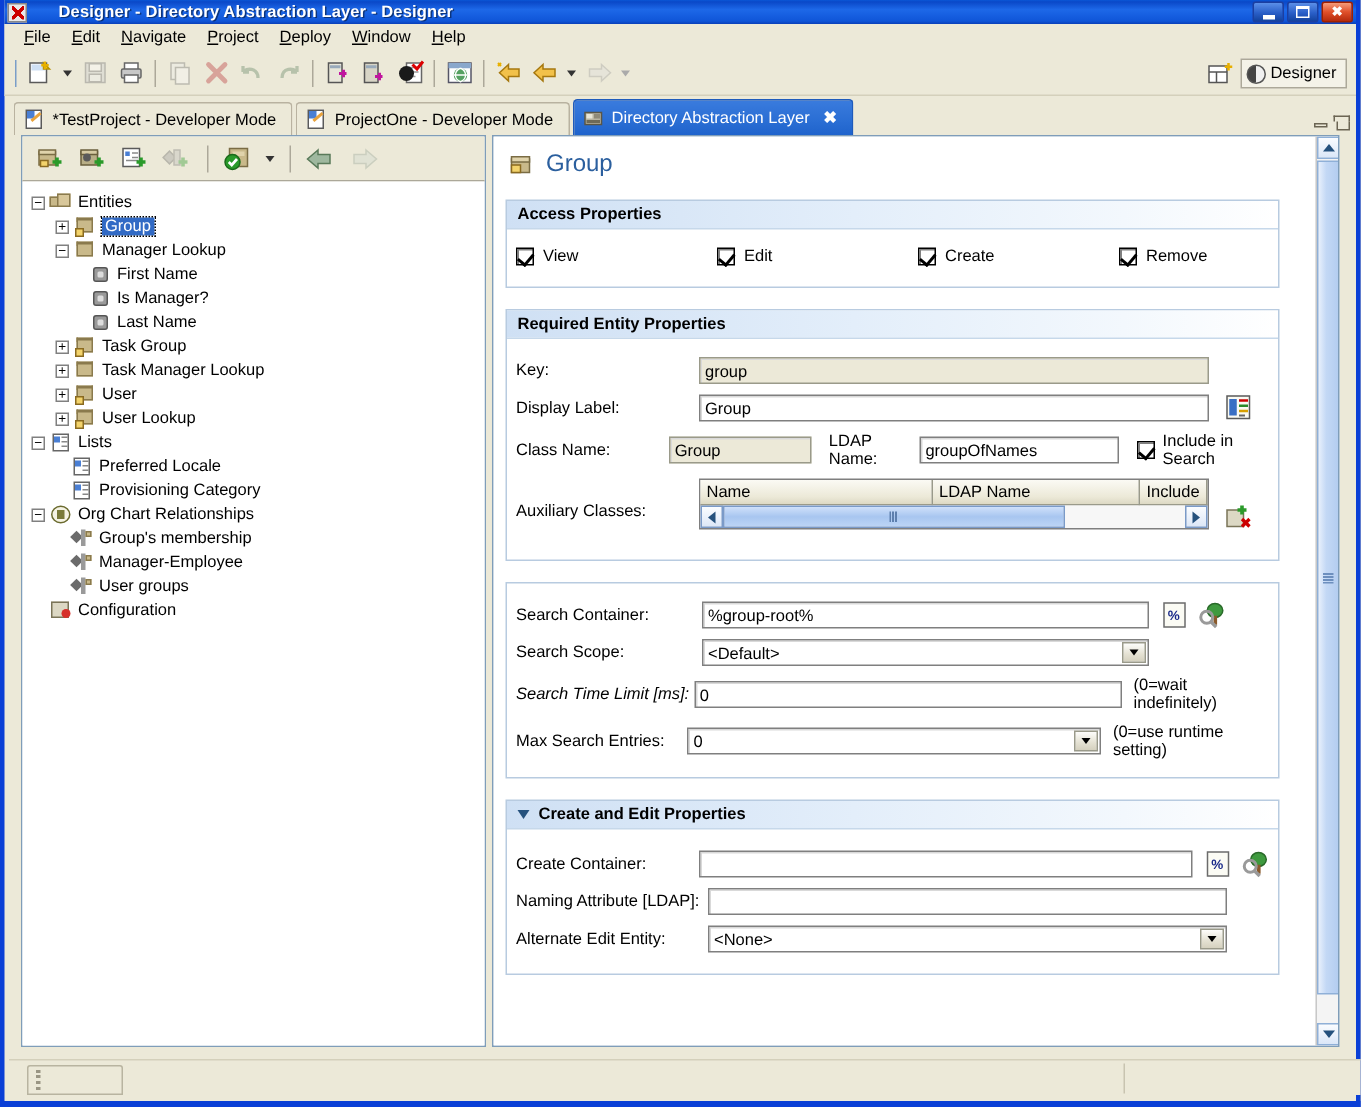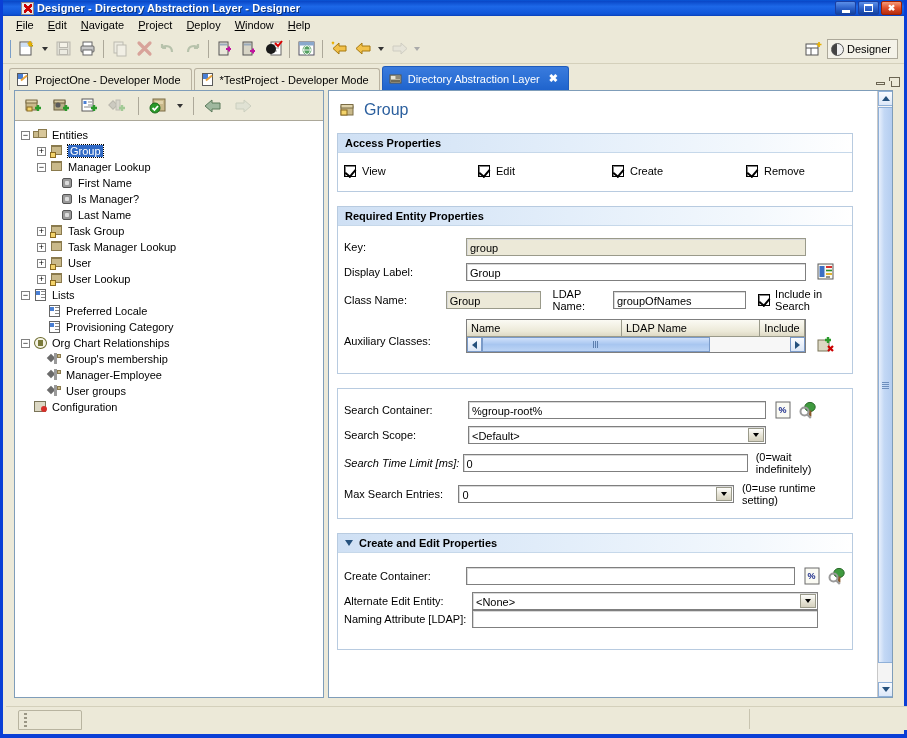--- a/index.html
+++ b/index.html
@@ -20,22 +20,22 @@
     border-top-width: 0;
     border-bottom-width: 4px;
   }
 
   
   .titlebar {
     position:absolute; left:0; top:0; width:901px; height:16px;
     background: linear-gradient(to bottom,#0a56d6 0%,#0a48c8 8%,#1d68e8 40%,#0f55d8 88%,#0a3fb8 100%);
     display:flex; align-items:center;
     color:#fff; font-weight:bold; font-size:11px;
-    padding-left:18px;
-    overflow:hidden; white-space:nowrap;
+    padding-left:2px;
+    overflow:hidden; white-space:nowrap;gap:18px;
   }
   .tb-icon {
     width:13px; height:13px; margin-right:3px; flex:0 0 auto;
     background:#e8e8e8; border:1px solid #888;
     position:relative;
   }
   .tb-icon::before {
     content:""; position:absolute; left:2px; top:1px; width:8px; height:9px;
     background:
       linear-gradient(45deg, transparent 40%, #c00 40%, #c00 60%, transparent 60%),
@@ -430,29 +430,29 @@
     </div>
   </div>
 
   <div class="tabbar">
     <div class="tab">
       <span class="docicon">
           <span class="pg"></span>
           <span class="blu"></span>
           <span class="pen"></span>
         </span>
-      <span>ProjectOne - Developer Mode</span>
+      <span>*TestProject - Developer Mode</span>
     </div>
     <div class="tab">
       <span class="docicon">
           <span class="pg"></span>
           <span class="blu"></span>
           <span class="pen"></span>
         </span>
-      <span>*TestProject - Developer Mode</span>
+      <span>ProjectOne - Developer Mode</span>
     </div>
     <div class="tab active">
       <span class="docicon">
         <svg width="14" height="14" viewBox="0 0 14 14">
             <rect x="1" y="3" width="11" height="8" fill="#b9b4a0" stroke="#5a5646"></rect>
             <rect x="2" y="4" width="4" height="3" fill="#e8e5d6"></rect>
             <rect x="7" y="4" width="4" height="3" fill="#8f8a78"></rect>
             <rect x="2" y="8" width="9" height="2" fill="#6e6a58"></rect>
           </svg>
       </span>
@@ -856,33 +856,33 @@
               <span class="iconbtn" style="margin-left:7px;">
                 <svg width="18" height="18" viewBox="0 0 18 18">
                     <ellipse cx="11" cy="6" rx="5.2" ry="4.6" fill="#3f9a3f" stroke="#2a6a2a"></ellipse>
                     <rect x="10" y="9.5" width="2.4" height="6" fill="#8a5a2b"></rect>
                     <circle cx="5.5" cy="10.5" r="4" fill="none" stroke="#9a9a9a" stroke-width="2"></circle>
                     <path d="M8.3 13.5 l3.5 3.5" stroke="#9a9a9a" stroke-width="2.2"></path>
                   </svg>
               </span>
             </div>
 
+            <div class="row">
+              <span class="lbl" style="width:128px;">Naming Attribute [LDAP]:</span>
+              <div class="inp" style="width:346px;"></div>
+            </div>
+
             <div class="row" style="margin-bottom:0;">
               <span class="lbl" style="width:128px;">Alternate Edit Entity:</span>
               <div class="inp combo" style="width:346px;">
                 <span>&lt;None&gt;</span>
                 <span class="arrowbox">
                     <i></i>
                   </span>
               </div>
-            </div>
-
-            <div class="row">
-              <span class="lbl" style="width:128px;">Naming Attribute [LDAP]:</span>
-              <div class="inp" style="width:346px;"></div>
             </div>
 
           </div>
         </div>
 
       </div>
 
       <div class="vscroll">
         <div class="vs-btn up">
             <i></i>

